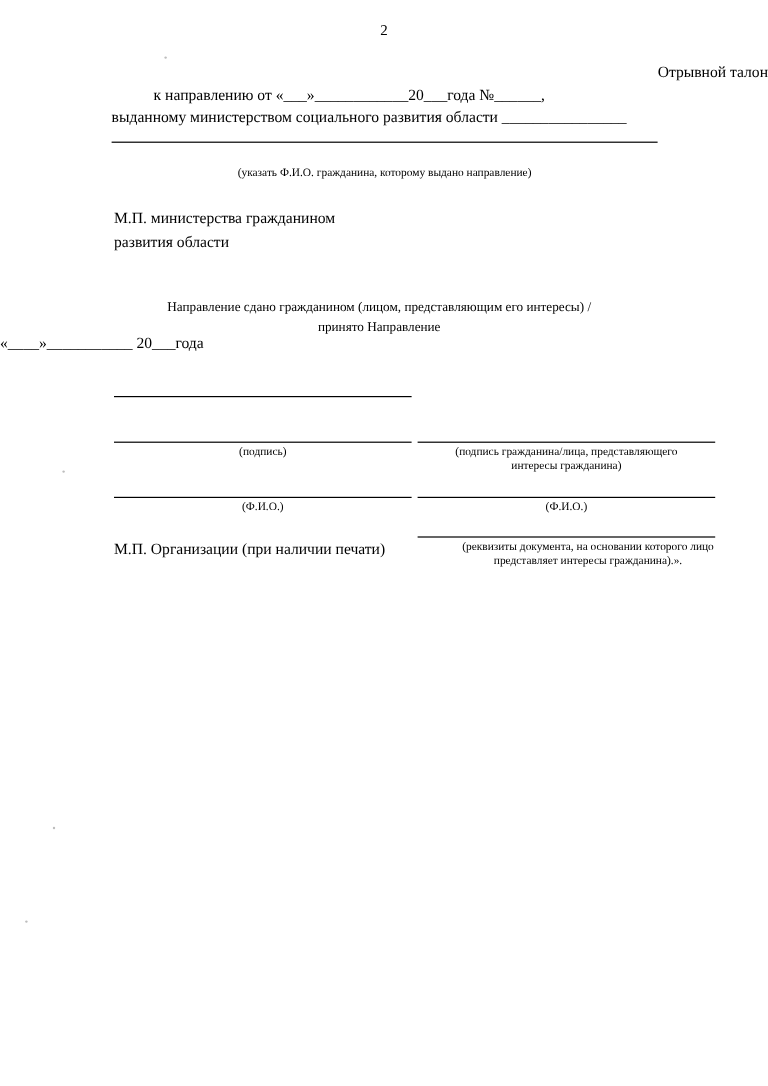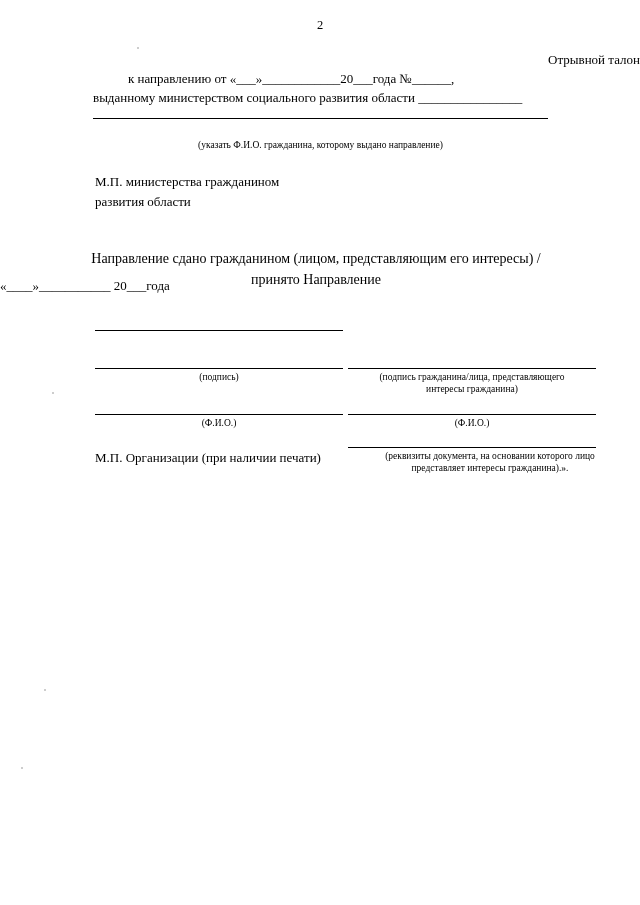--- a/index.html
+++ b/index.html
@@ -78,21 +78,21 @@
     left: 95px;
     font-size: 13px;
     line-height: 1.55;
   }
   .napravlenie {
     position: absolute;
     top: 248px;
     left: 0;
     width: 632px;
     text-align: center;
-    font-size: 14px;
+    font-size: 11px;
     line-height: 1.5;
   }
   .date-line {
     position: absolute;
     top: 278px;
     left: 0;
     width: 640px;
     text-align: left;
     font-size: 13px;
   }

